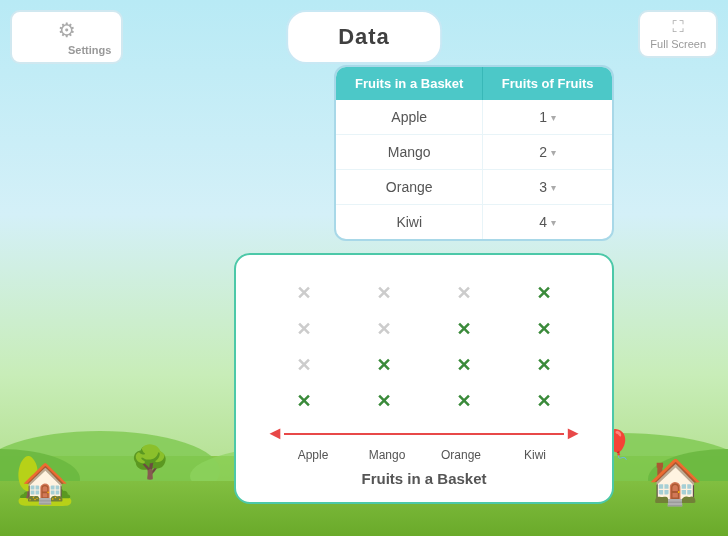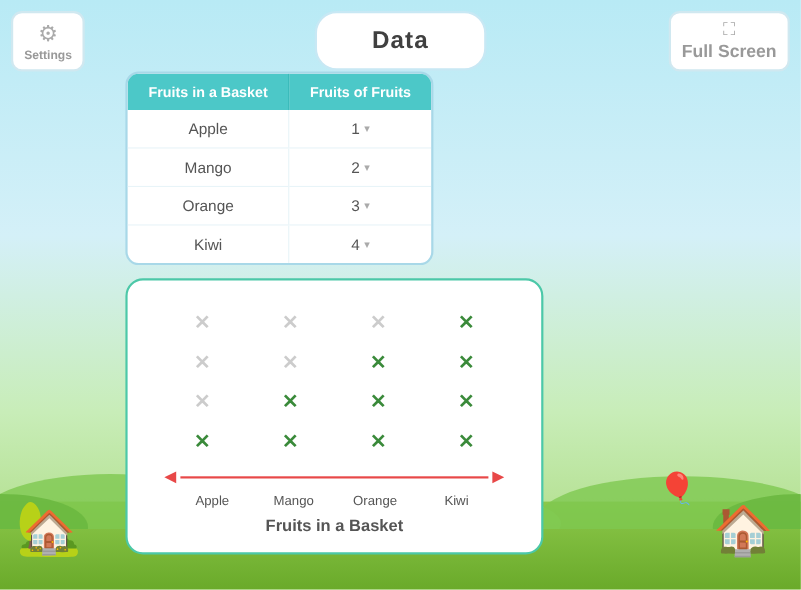--- a/index.html
+++ b/index.html
@@ -45,20 +45,21 @@
 
     .settings-gear {
       font-size: 20px;
       color: #aaa;
     }
 
     .settings-label {
       font-size: 11px;
       color: #999;
       font-weight: bold;
+      margin-left: 46px;
     }
 
     
     .fullscreen-btn {
       position: absolute;
       top: 10px;
       right: 10px;
       z-index: 10;
       background: white;
       border: 2px solid #d0e8f0;
@@ -71,23 +72,23 @@
       gap: 2px;
       min-width: 65px;
     }
 
     .fullscreen-icon {
       font-size: 16px;
       color: #aaa;
     }
 
     .fullscreen-label {
-      font-size: 16px;
+      font-size: 11px;
       color: #999;
-      font-weight: bold;
+      font-weight: normal;
     }
 
     
     .title-bar {
       position: absolute;
       top: 10px;
       left: 50%;
       transform: translateX(-50%);
       z-index: 10;
     }
@@ -105,21 +106,21 @@
 
     
     .main-content {
       position: absolute;
       top: 65px;
       left: 50%;
       transform: translateX(-50%);
       z-index: 5;
       display: flex;
       flex-direction: column;
-      align-items: flex-start;
+      align-items: flex-end;
       gap: 12px;
       width: 500px;
     }
 
     
     .data-table-container {
       background: white;
       border: 2px solid #a8d8e8;
       border-radius: 12px;
       overflow: hidden;

